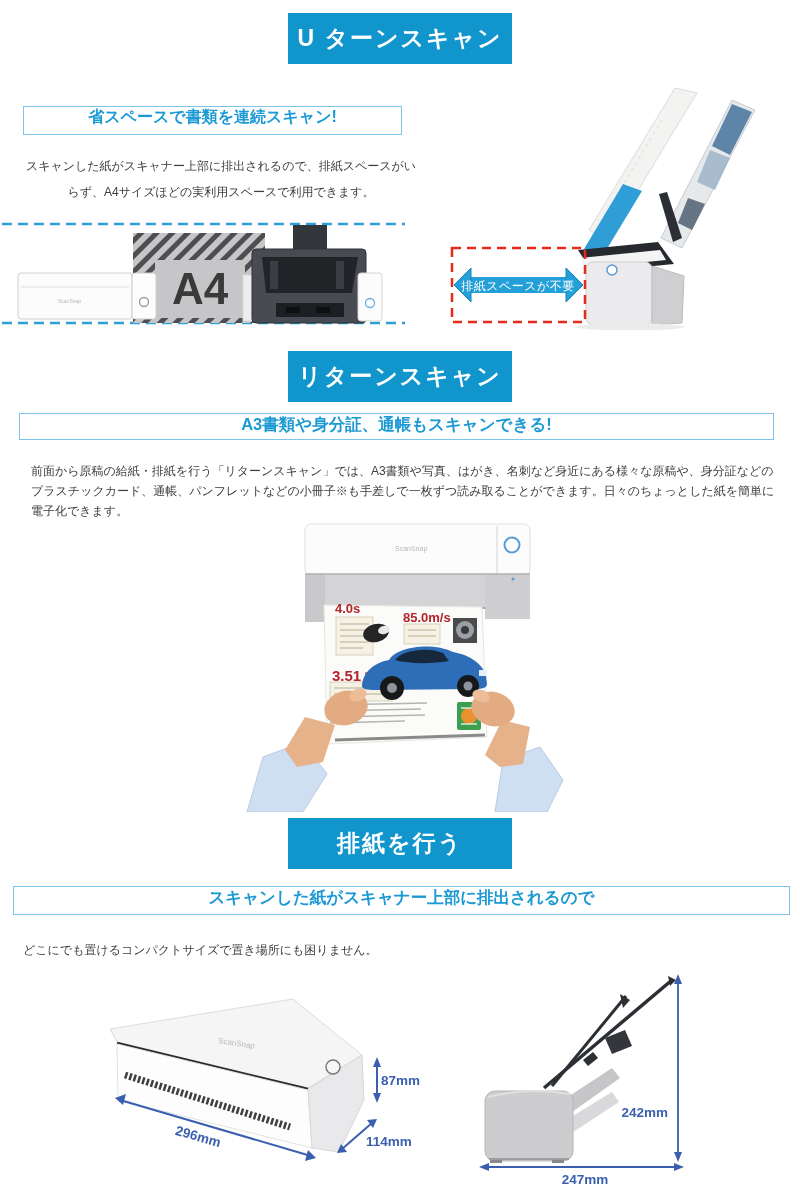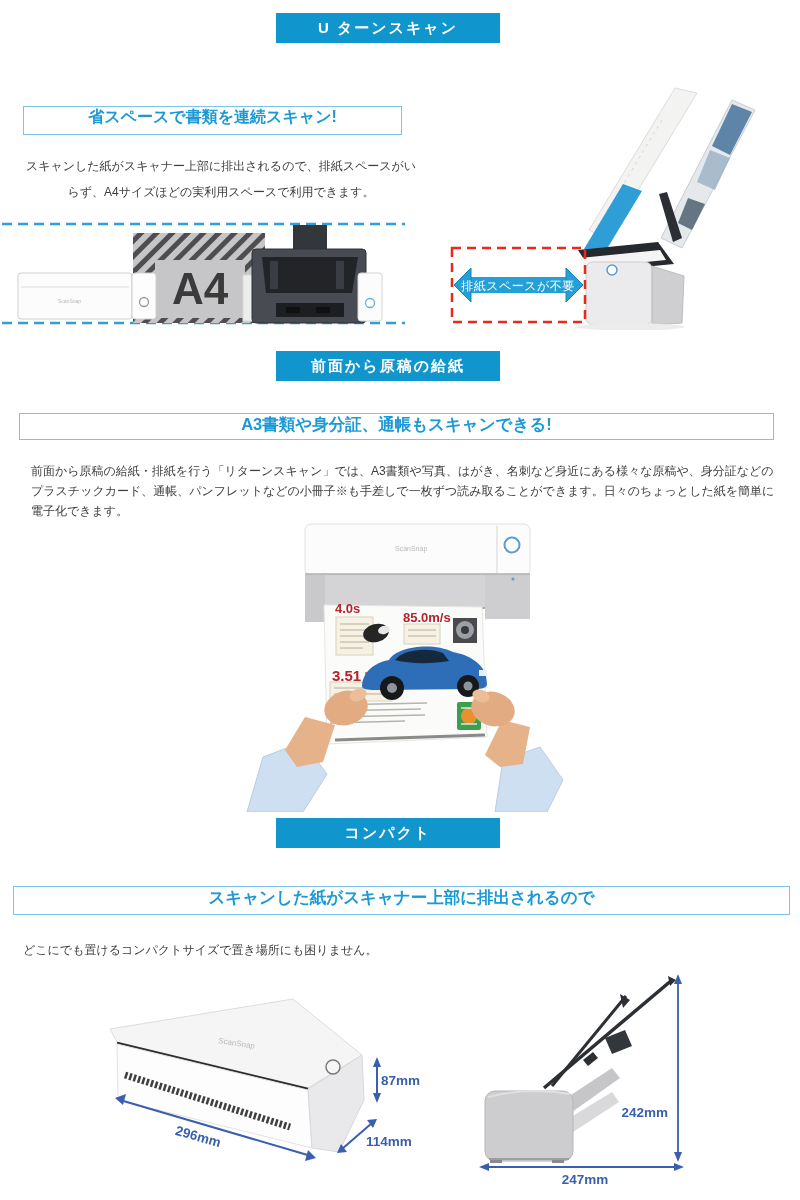--- a/index.html
+++ b/index.html
@@ -1,21 +1,21 @@
 <!DOCTYPE html>
 <html><head>
 <meta charset="utf-8">
 <style>
   html,body{margin:0;padding:0;background:#fff;}
   .page{position:relative;width:800px;height:1200px;background:#ffffff;overflow:hidden;
         font-family:"Liberation Sans",sans-serif;}
   .abs{position:absolute;}
   
-  .banner{position:absolute;left:276px;width:224px;height:30px;background:#1095cd;color:#ffffff;
-          font-weight:bold;font-size:15px;letter-spacing:2px;display:flex;align-items:center;
+  .banner{position:absolute;left:288px;width:224px;height:51px;background:#1095cd;color:#ffffff;
+          font-weight:bold;font-size:23px;letter-spacing:2px;display:flex;align-items:center;
           justify-content:center;white-space:nowrap;}
   .banner-1{top:13px;}
   .banner-2{top:351px;}
   .banner-3{top:818px;}
   
   .headline{position:absolute;border:1px solid #7cc4e9;color:#1b99d4;font-weight:bold;
             font-size:16px;display:flex;align-items:flex-start;justify-content:center;
             white-space:nowrap;background:#ffffff;}
   .headline-1{left:23px;top:106px;width:377px;height:27px;}
   .headline-2{left:19px;top:413px;width:753px;height:25px;font-size:16.5px;}
@@ -112,21 +112,21 @@
       <g>
         <rect x="40" y="197" width="97" height="16" fill="#23a0d8"></rect>
         <polygon points="24,205 41,188 41,222" fill="#23a0d8" stroke="#1486bb" stroke-width="1"></polygon>
         <polygon points="153,205 136,188 136,222" fill="#23a0d8" stroke="#1486bb" stroke-width="1"></polygon>
       </g>
       <text x="88" y="210" text-anchor="middle" font-size="12" fill="#ffffff" letter-spacing="0.5" style="font-family:'Liberation Serif',serif;">排紙スペースが不要</text>
     </g>
   </svg>
 
   <div class="banner banner-2">
-    <span>前面から原稿の給紙</span>
+    <span>リターンスキャン</span>
   </div>
 
   <div class="headline headline-2">
     <span>A3書類や身分証、通帳もスキャンできる!</span>
   </div>
 
   <p class="body-copy body-2">前面から原稿の給紙・排紙を行う「リターンスキャン」では、A3書類や写真、はがき、名刺など身近にある様々な原稿や、身分証などのプラスチックカード、通帳、パンフレットなどの小冊子※も手差しで一枚ずつ読み取ることができます。日々のちょっとした紙を簡単に電子化できます。</p>
 
   <svg class="abs" style="left:185px;top:512px;" width="430" height="300" viewBox="0 0 430 300">
 
@@ -205,21 +205,21 @@
     </g>
     <g>
       <polygon points="310,300 318,248 355,235 378,268 362,300" fill="#cfdff2" stroke="#b8cbe4"></polygon>
       <polygon points="300,243 317,208 345,215 338,252 315,255" fill="#e6b28a"></polygon>
       <ellipse cx="308" cy="197" rx="22" ry="17" fill="#e2ab82" transform="rotate(15 308 197)"></ellipse>
       <ellipse cx="296" cy="184" rx="9" ry="6" fill="#ecbd96" transform="rotate(20 296 184)"></ellipse>
     </g>
   </svg>
 
   <div class="banner banner-3">
-    <span>コンパクト</span>
+    <span>排紙を行う</span>
   </div>
 
   <div class="headline headline-3">
     <span>スキャンした紙がスキャナー上部に排出されるので</span>
   </div>
 
   <p class="body-copy body-3">どこにでも置けるコンパクトサイズで置き場所にも困りません。</p>
 
   <svg class="abs" style="left:40px;top:980px;" width="400" height="220" viewBox="0 0 400 220">
     <g>

